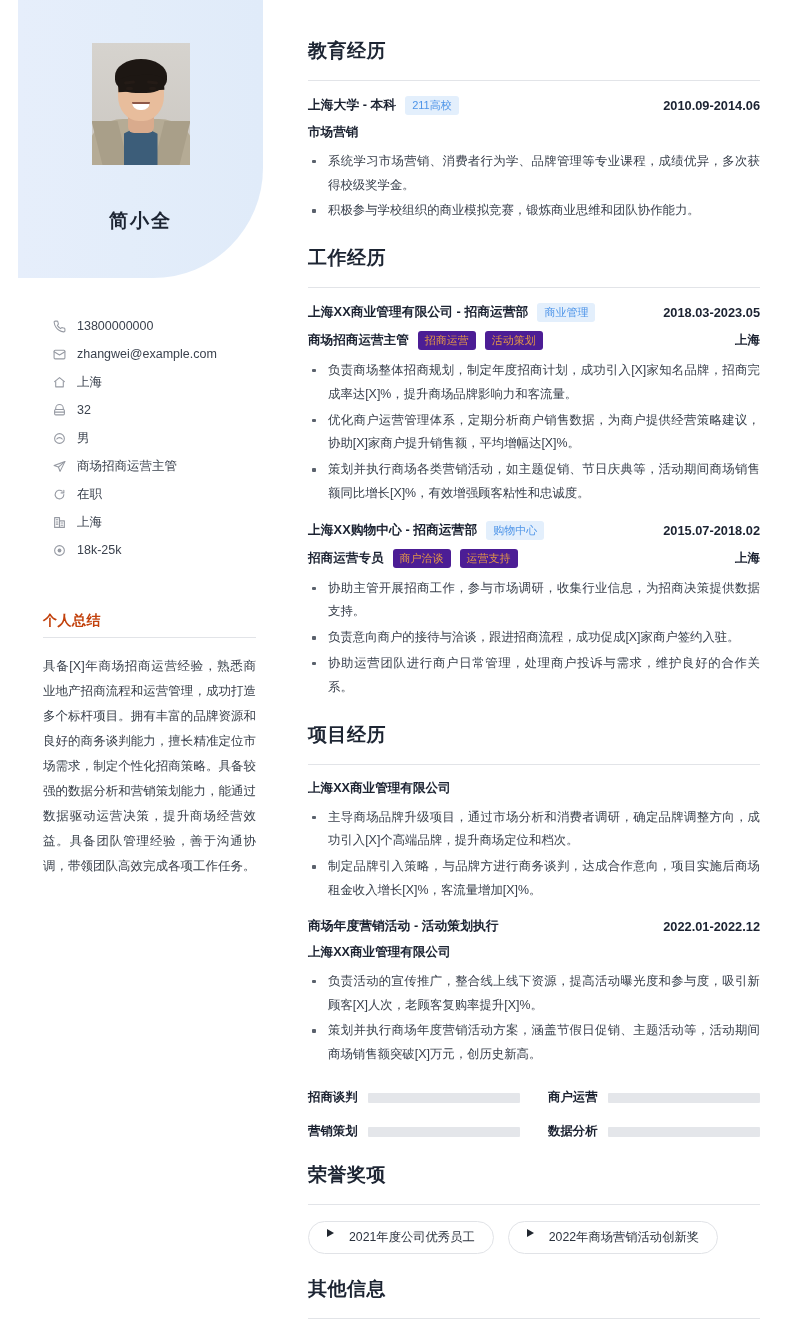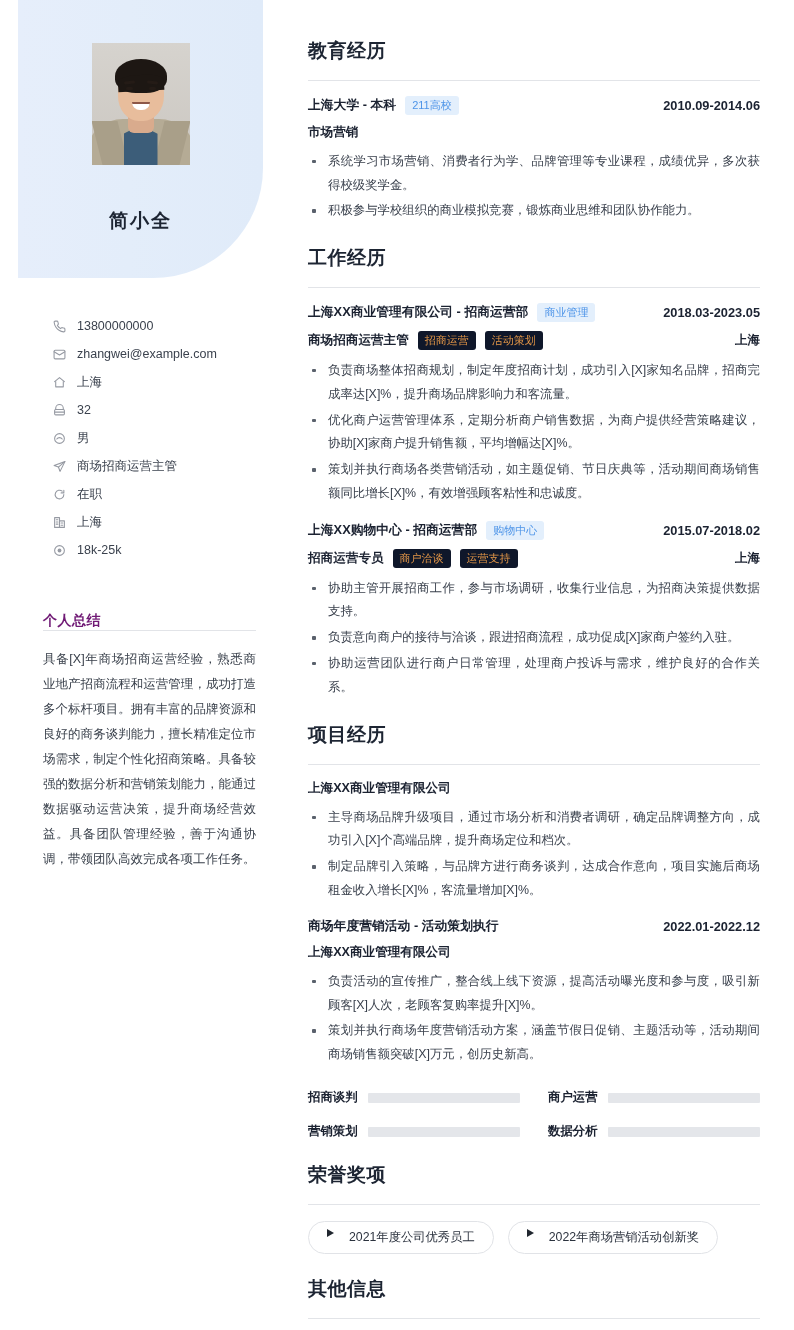--- a/index.html
+++ b/index.html
@@ -107,22 +107,22 @@
   }
   .c-ico {
     width: 14px; height: 14px; flex: 0 0 14px;
     display: flex; align-items: center; justify-content: center;
     color: #969aa3;
   }
   .c-ico svg { display: block; }
 
   .side-section { margin-top: 48px; padding-left: 25px; padding-right: 26px; }
   .side-title {
-    font-size: 14px; font-weight: 700; color: #701a75;
-    border-bottom: 1px solid #e2e4e8;
+    font-size: 14px; font-weight: 700; color: #c2410c;
+    padding-bottom: 7px; border-bottom: 1px solid #e2e4e8;
     letter-spacing: .5px;
   }
   .side-body {
     margin-top: 16px;
     font-size: 12.5px;
     line-height: 2.0;
     color: #39404b;
     text-align: justify;
   }
 
@@ -142,21 +142,21 @@
   .eh-left { display: flex; align-items: center; gap: 9px; flex-wrap: wrap; }
   .eh-title { font-size: 12.8px; font-weight: 700; color: #1b2231; }
   .eh-date { font-size: 12.8px; font-weight: 700; color: #1b2231; white-space: nowrap; }
   .eh-right-plain { font-size: 12.5px; font-weight: 700; color: #1b2231; white-space: nowrap; }
 
   .tag {
     font-size: 11px; padding: 2px 7px; border-radius: 3px; white-space: nowrap;
     line-height: 1.35;
   }
   .tag.blue { background: #e3effc; color: #4d94e8; }
-  .tag.orange { background: #0f172a; color: #e39647; }
+  .tag.orange { background: #4c1d95; color: #e39647; }
 
   .entry-sub {
     margin-top: 9px;
     display: flex; align-items: center; justify-content: space-between; gap: 10px;
   }
   .es-left { display: flex; align-items: center; gap: 9px; flex-wrap: wrap; }
   .es-title { font-size: 12.6px; font-weight: 700; color: #1b2231; }
 
   .simple-sub { margin-top: 9px; font-size: 12.6px; font-weight: 700; color: #1b2231; }
 

